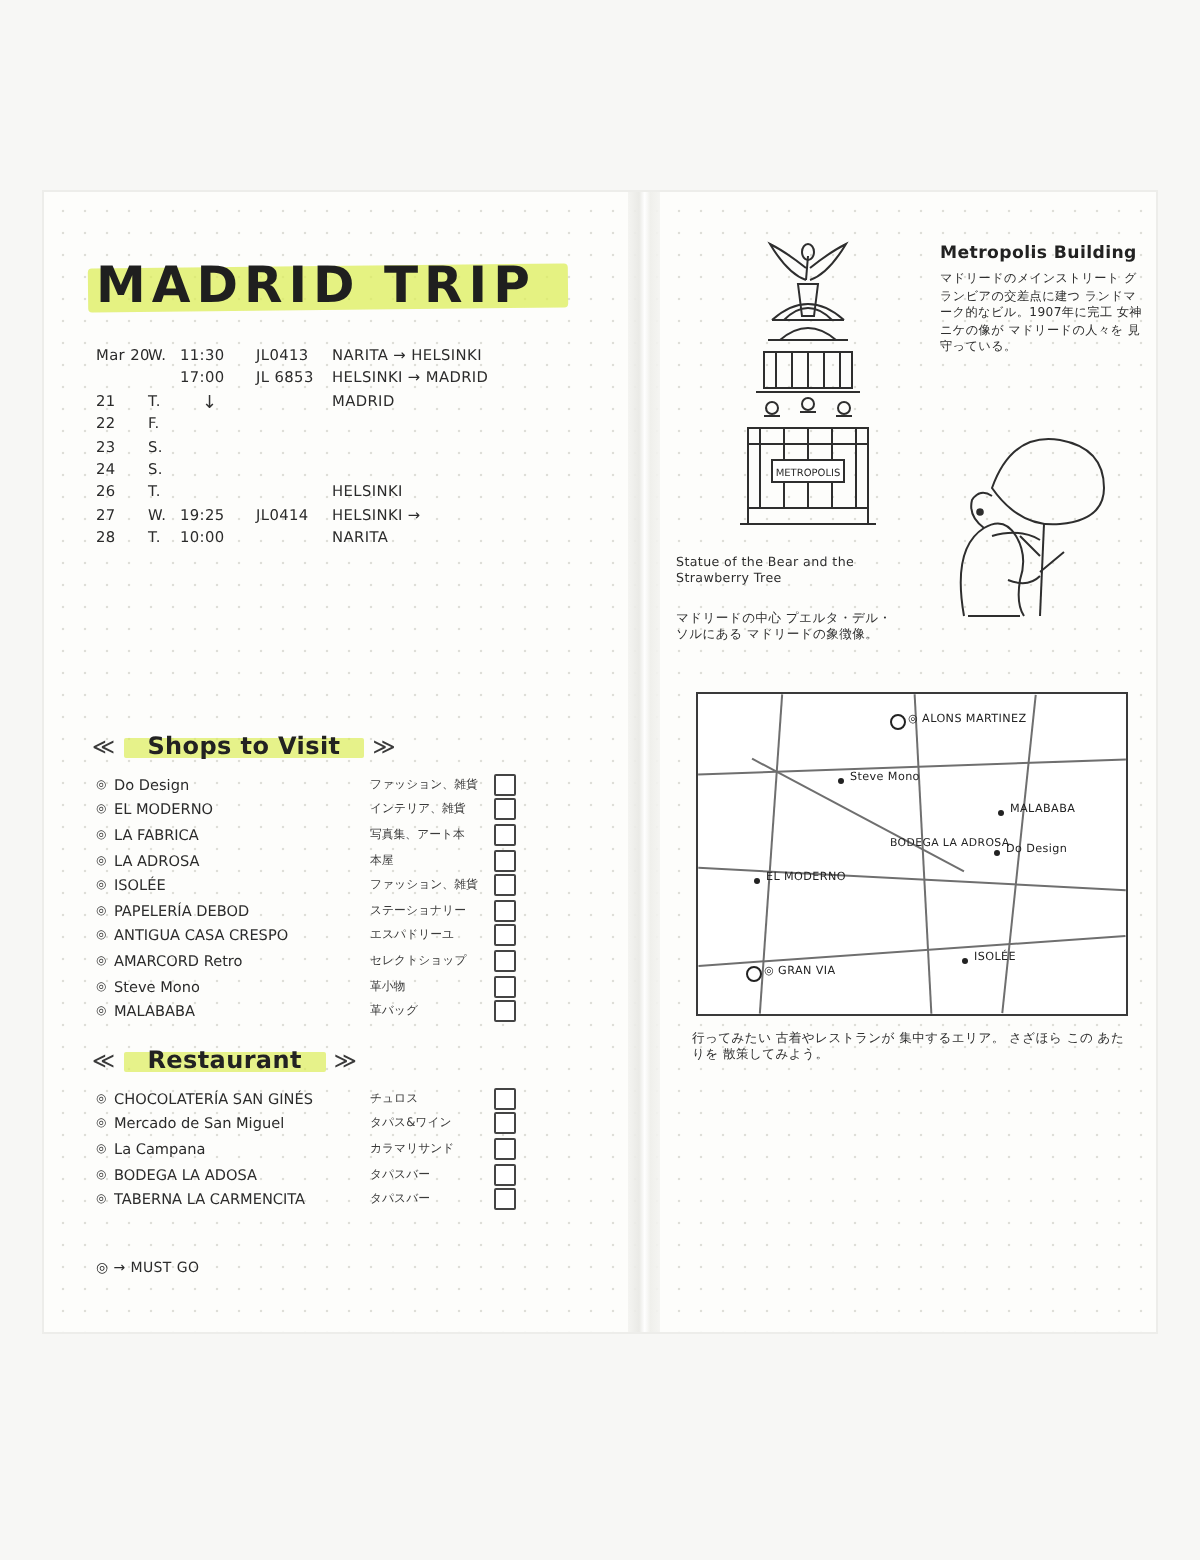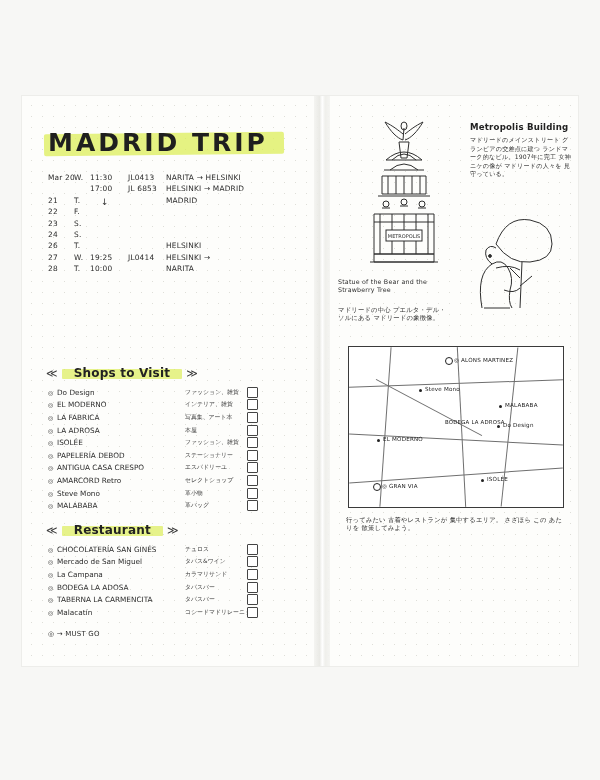--- a/index.html
+++ b/index.html
@@ -288,26 +288,20 @@
             <span class="nm">BODEGA LA ADOSA</span>
             <span class="jp">タパスバー</span>
             <span class="box"></span>
           </div>
           <div class="li">
             <span class="bul">◎</span>
             <span class="nm">TABERNA LA CARMENCITA</span>
             <span class="jp">タパスバー</span>
             <span class="box"></span>
           </div>
-          <div class="li">
-            <span class="bul">◎</span>
-            <span class="nm">Malacatín</span>
-            <span class="jp">コシードマドリレーニョ</span>
-            <span class="box"></span>
-          </div>
         </div>
 
       <div class="footnote hw" style="top:518px">◎ → MUST GO</div>
     </div>
 
     <div class="right">
 
       <svg width="120" height="150" style="position:absolute;left:14px;top:22px">
         <g stroke="#2e2e2e" fill="none" stroke-width="1">
 

